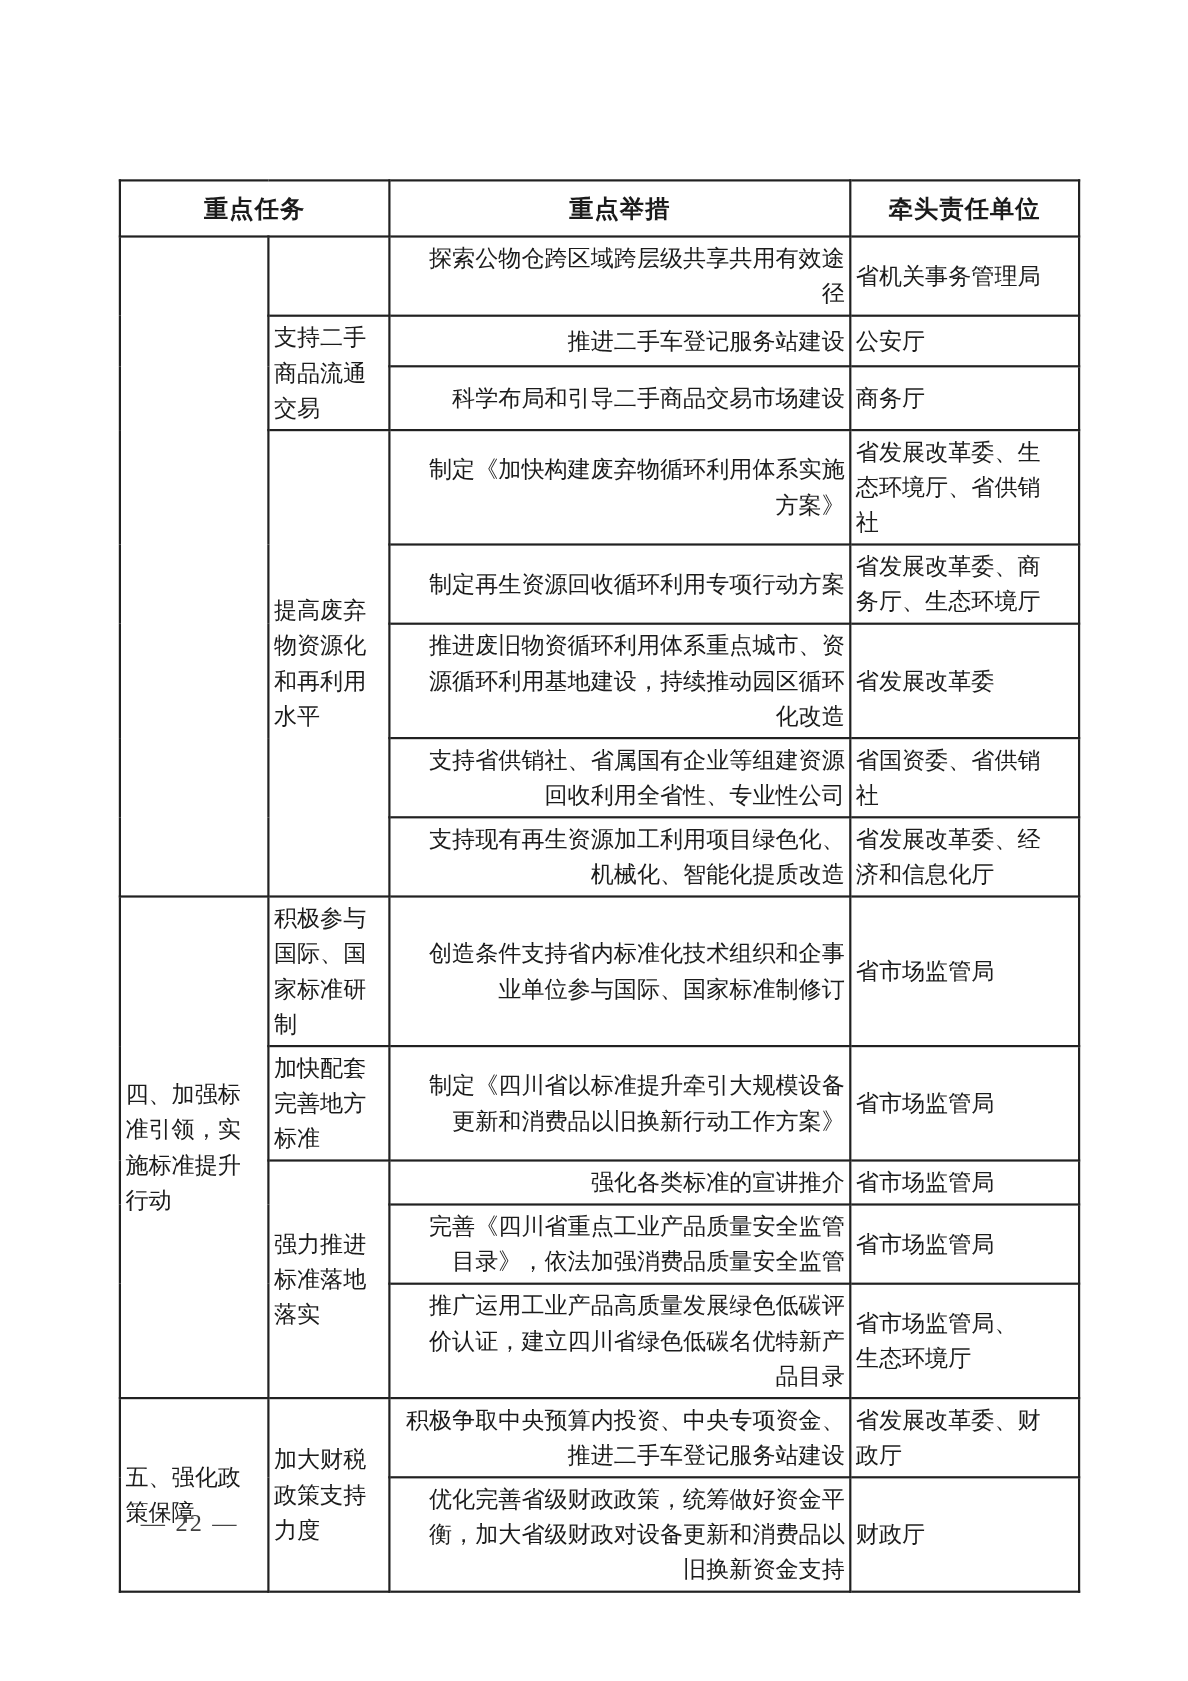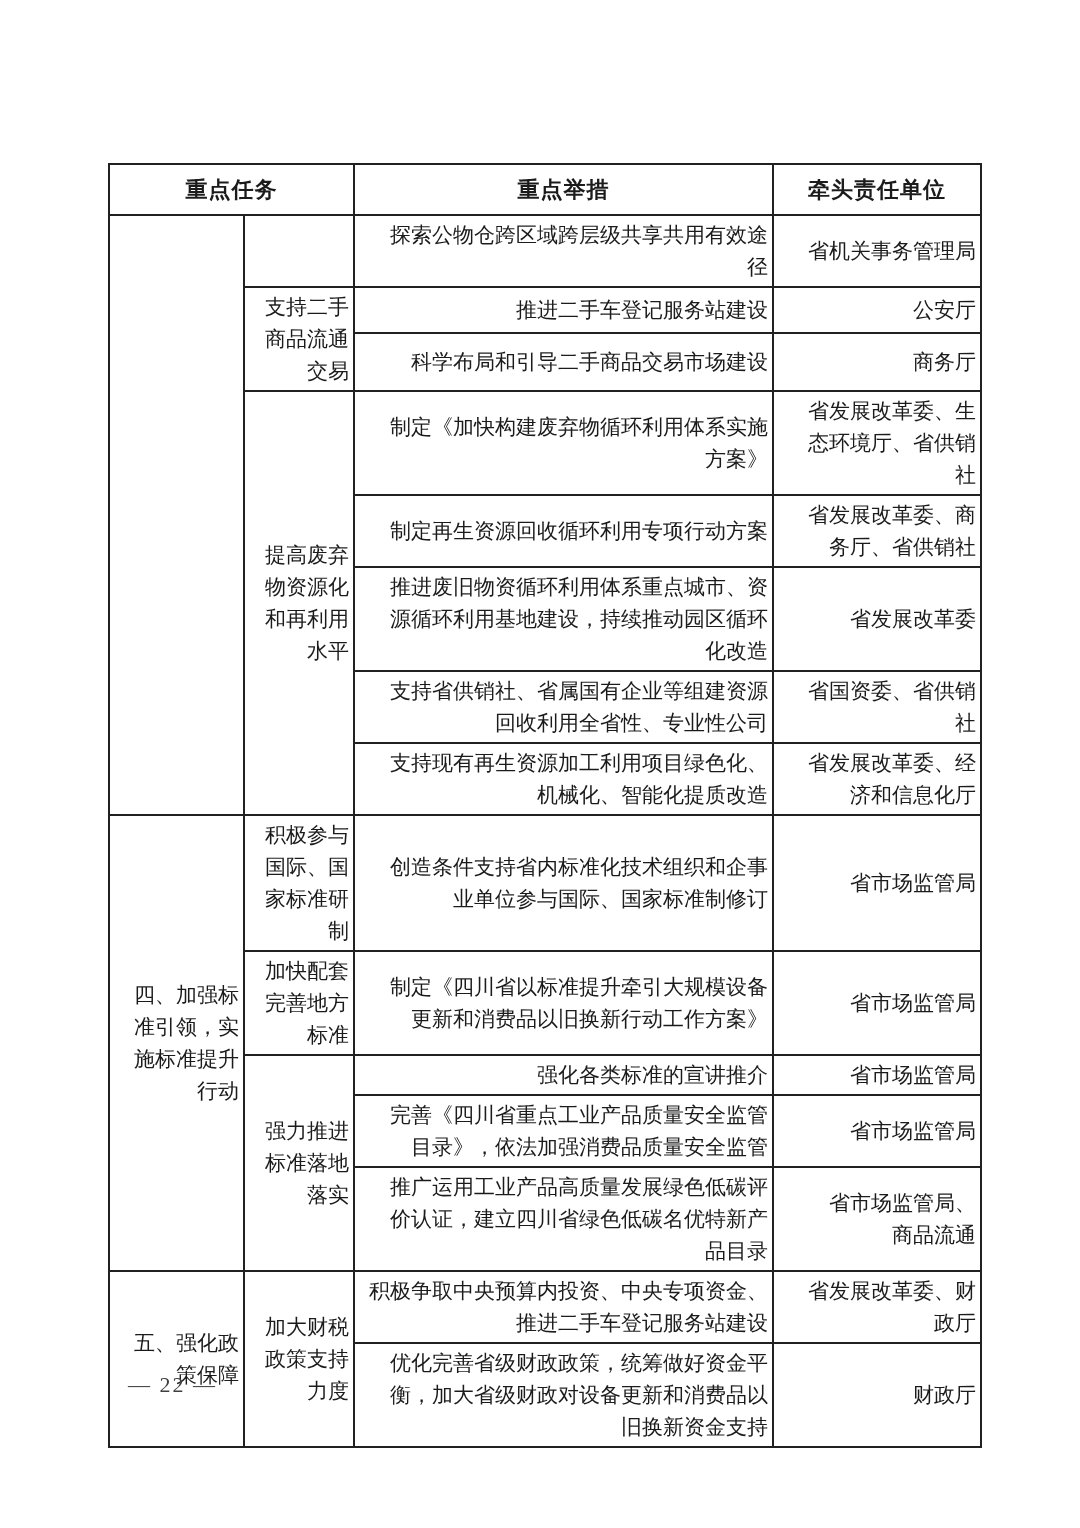--- a/index.html
+++ b/index.html
@@ -42,21 +42,21 @@
     letter-spacing: 1px;
     padding: 0;
   }
   table.task-table td {
     font-size: 21px;
     line-height: 32px;
     white-space: pre-line;
     padding: 3px 4px;
   }
   td.cell-task, td.cell-subtask, td.cell-unit {
-    text-align: right;
+    text-align: left;
   }
   td.cell-measure {
     text-align: right;
     padding-left: 9px;
     padding-right: 4px;
   }
   .page-footer {
     position: absolute;
     left: 128px;
     top: 1372px;
@@ -110,21 +110,21 @@
 水平</td>
         <td class="cell-measure">制定《加快构建废弃物循环利用体系实施
 方案》</td>
         <td class="cell-unit">省发展改革委、生
 态环境厅、省供销
 社</td>
       </tr>
       <tr style="height:67px">
         <td class="cell-measure">制定再生资源回收循环利用专项行动方案</td>
         <td class="cell-unit">省发展改革委、商
-务厅、省供销社</td>
+务厅、生态环境厅</td>
       </tr>
       <tr style="height:98px">
         <td class="cell-measure">推进废旧物资循环利用体系重点城市、资
 源循环利用基地建设，持续推动园区循环
 化改造</td>
         <td class="cell-unit">省发展改革委</td>
       </tr>
       <tr style="height:66px">
         <td class="cell-measure">支持省供销社、省属国有企业等组建资源
 回收利用全省性、专业性公司</td>
@@ -168,21 +168,21 @@
       <tr style="height:60px">
         <td class="cell-measure">完善《四川省重点工业产品质量安全监管
 目录》，依法加强消费品质量安全监管</td>
         <td class="cell-unit">省市场监管局</td>
       </tr>
       <tr style="height:89px">
         <td class="cell-measure">推广运用工业产品高质量发展绿色低碳评
 价认证，建立四川省绿色低碳名优特新产
 品目录</td>
         <td class="cell-unit">省市场监管局、
-商品流通</td>
+生态环境厅</td>
       </tr>
       <tr style="height:71px">
         <td class="cell-task" rowspan="2">五、强化政
 策保障</td>
         <td class="cell-subtask" rowspan="2">加大财税
 政策支持
 力度</td>
         <td class="cell-measure">积极争取中央预算内投资、中央专项资金、
 推进二手车登记服务站建设</td>
         <td class="cell-unit">省发展改革委、财

